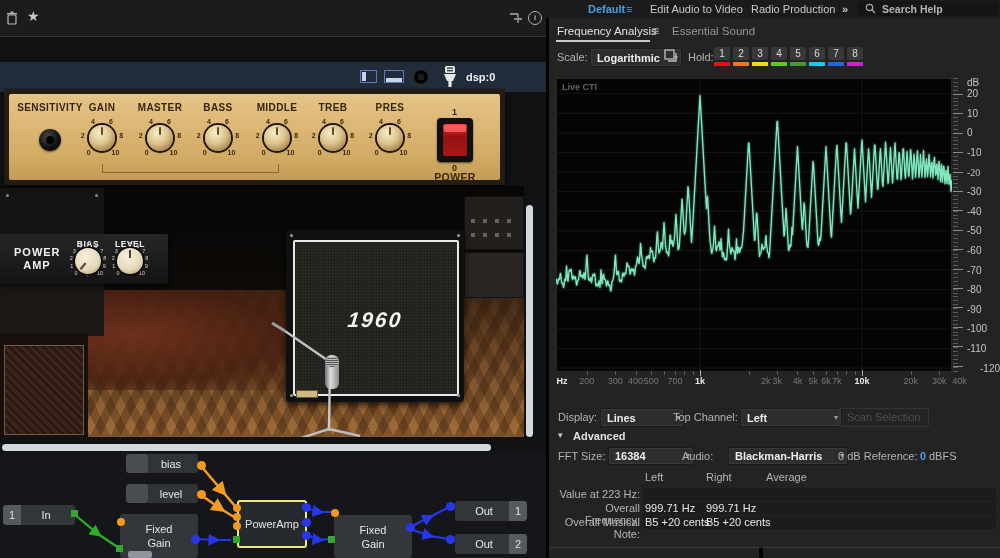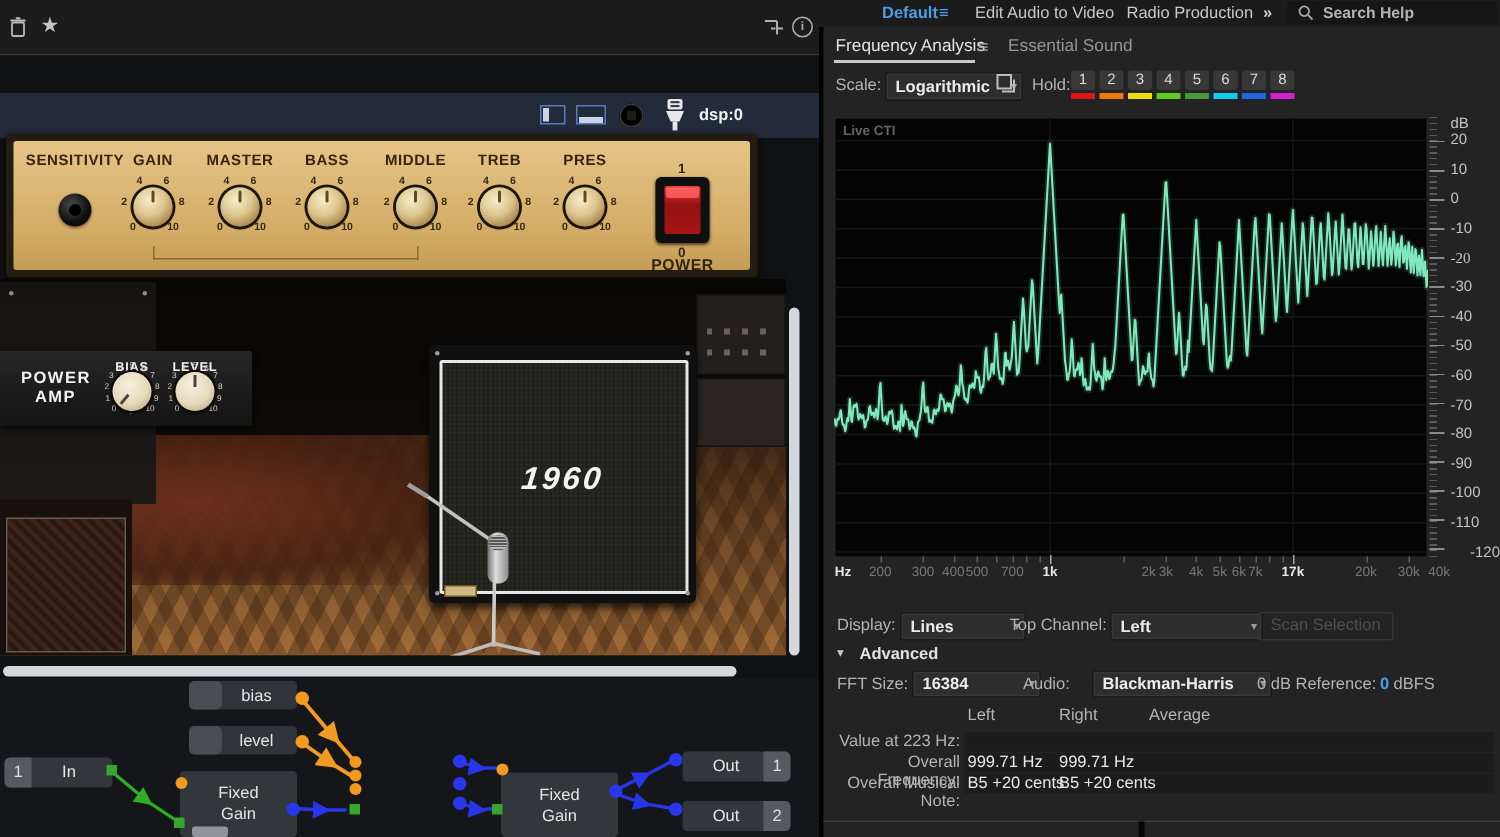--- a/index.html
+++ b/index.html
@@ -201,20 +201,23 @@
     <div class="gtab" style="left:0;top:0;width:22px;height:19px;border-radius:4px;background:#4a4d52;"></div>
     <span style="margin-left:18px;">bias</span>
   </div>
   <div class="gnode" style="left:126px;top:484px;width:72px;height:19px;background:#303338;">
     <div class="gtab" style="left:0;top:0;width:22px;height:19px;border-radius:4px;background:#4a4d52;"></div>
     <span style="margin-left:18px;">level</span>
   </div>
   <div class="gnode" style="left:120px;top:514px;width:78px;height:44px;">
     <span style="width:42px;line-height:14px;">Fixed Gain</span>
   </div>
+  <div class="gnode" style="left:237px;top:500px;width:70px;height:48px;background:#26292e;border:2px solid #e8e87c;box-sizing:border-box;">
+    <span>PowerAmp</span>
+  </div>
   <div class="gnode" style="left:334px;top:515px;width:78px;height:43px;">
     <span style="width:42px;line-height:14px;">Fixed Gain</span>
   </div>
   <div class="gnode" style="left:455px;top:501px;width:72px;height:20px;">
     <span style="margin-right:14px;">Out</span>
     <div class="gtab" style="right:0;top:0;width:18px;height:20px;border-radius:0 4px 4px 0;">1</div>
   </div>
   <div class="gnode" style="left:455px;top:534px;width:72px;height:20px;">
     <span style="margin-right:14px;">Out</span>
     <div class="gtab" style="right:0;top:0;width:18px;height:20px;border-radius:0 4px 4px 0;">2</div>
@@ -334,21 +337,21 @@
       <span class="tick-lbl" style="left: 635.577px; top: 376px;">400</span>
       <span class="tick-lbl" style="left: 651.268px; top: 376px;">500</span>
       <span class="tick-lbl" style="left: 674.929px; top: 376px;">700</span>
       <span class="tick-lbl" style="left: 700.01px; top: 376px; color: rgb(232, 232, 232); font-weight: bold;">1k</span>
       <span class="tick-lbl" style="left: 748.751px; top: 376px; margin-left: 17px;">2k</span>
       <span class="tick-lbl" style="left: 777.263px; top: 376px;">3k</span>
       <span class="tick-lbl" style="left: 797.493px; top: 376px;">4k</span>
       <span class="tick-lbl" style="left: 813.184px; top: 376px;">5k</span>
       <span class="tick-lbl" style="left: 826.005px; top: 376px;">6k</span>
       <span class="tick-lbl" style="left: 836.845px; top: 376px;">7k</span>
-      <span class="tick-lbl" style="left: 861.926px; top: 376px; color: rgb(232, 232, 232); font-weight: bold;">17k</span>
+      <span class="tick-lbl" style="left: 861.926px; top: 376px; color: rgb(232, 232, 232); font-weight: bold;">10k</span>
       <span class="tick-lbl" style="left: 910.667px; top: 376px;">20k</span>
       <span class="tick-lbl" style="left: 939.179px; top: 376px;">30k</span>
       <span class="tick-lbl" style="left: 959.409px; top: 376px;">40k</span>
     </div>
 
   <span class="rlbl" style="left:558px;top:411px;">Display:</span>
   <div class="dd" style="left:600px;top:408px;width:60px;height:17px;">
     <span>Lines</span>
     <span class="chev">▾</span>
   </div>

